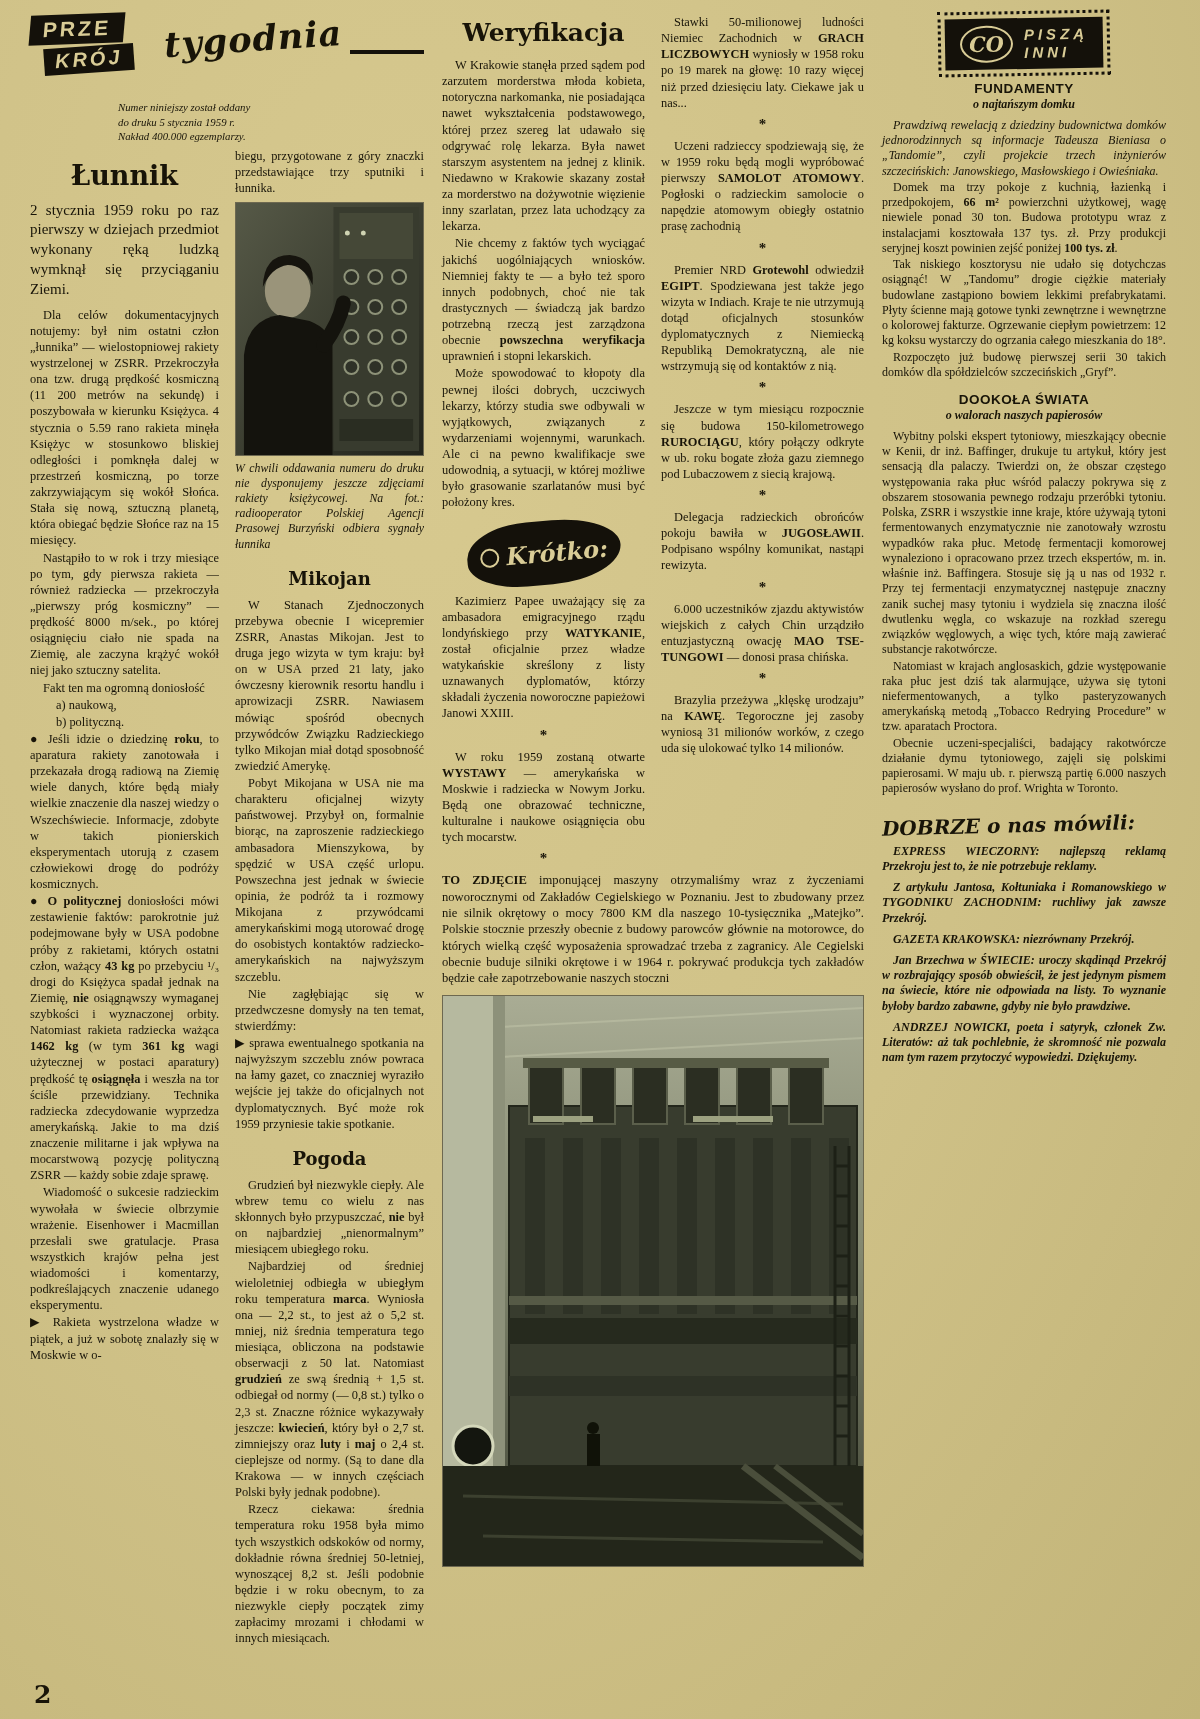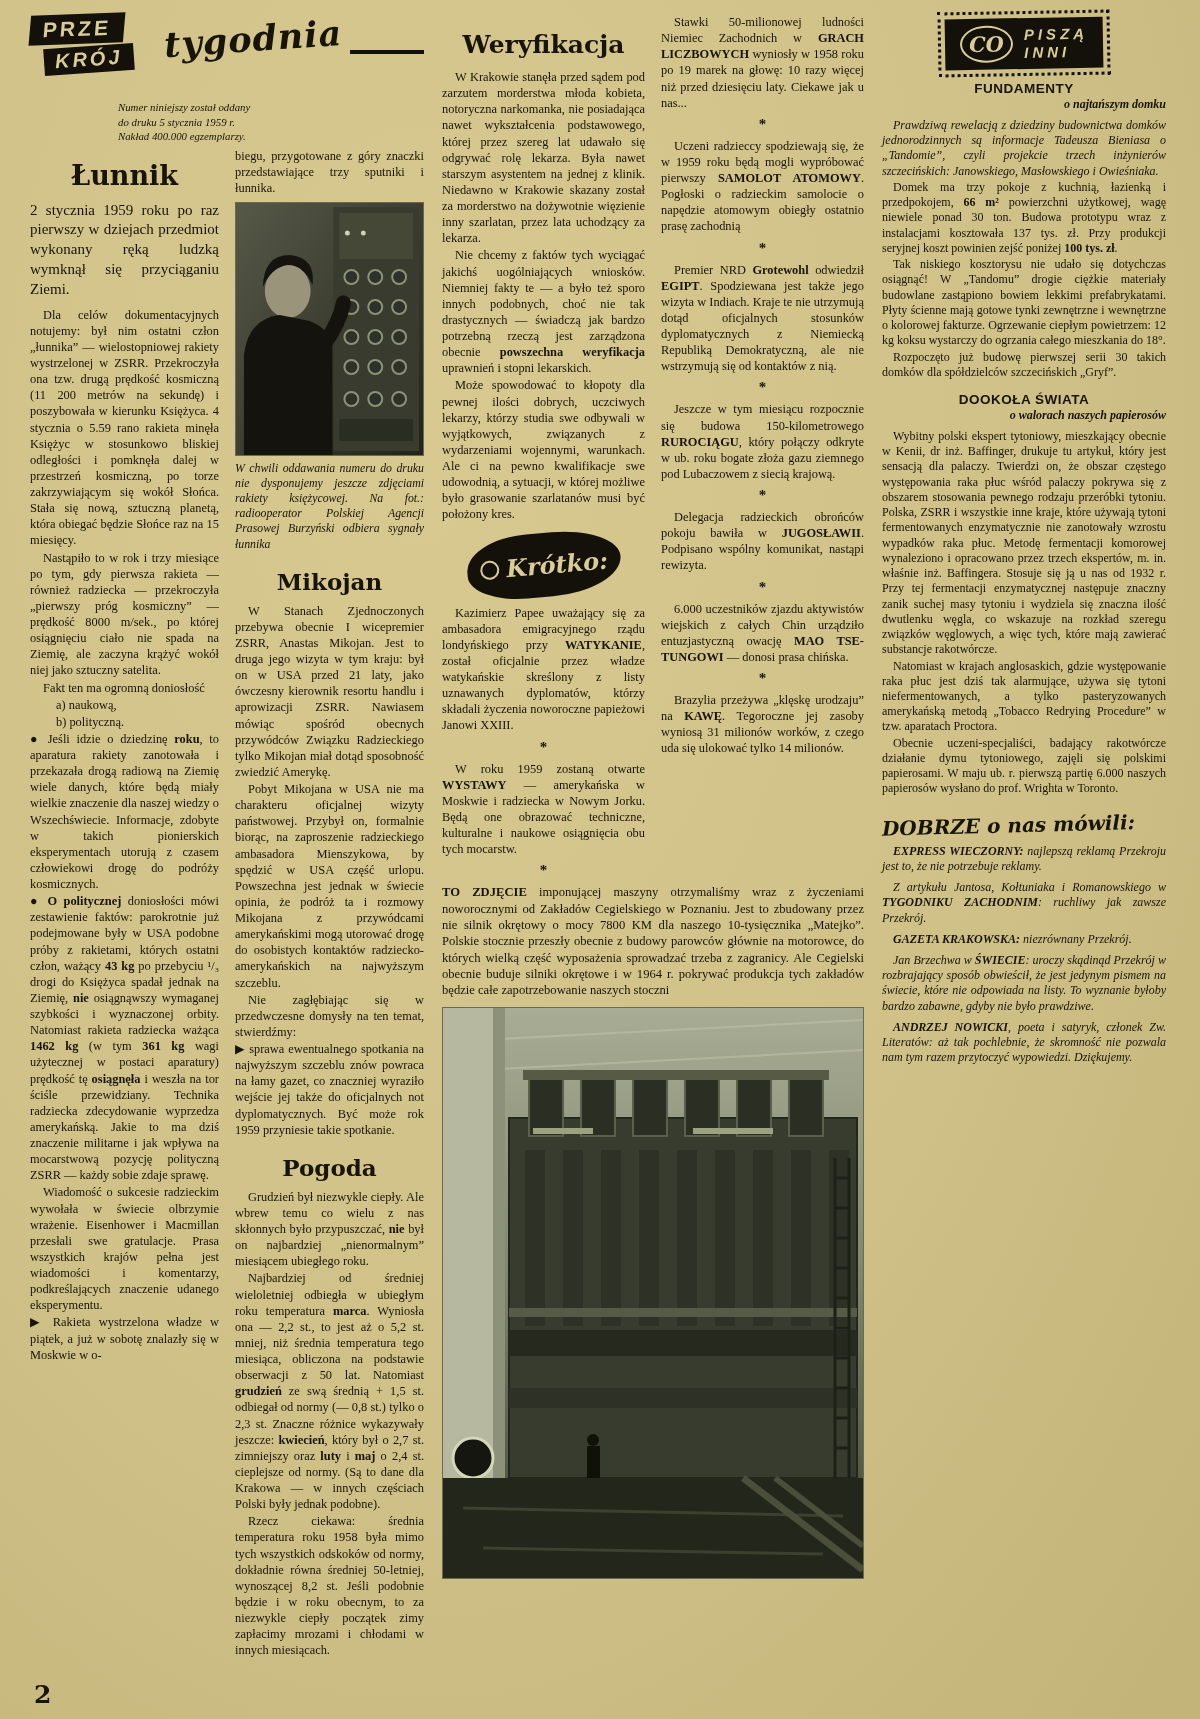--- a/index.html
+++ b/index.html
@@ -25,22 +25,22 @@
     font-family:"Liberation Sans", sans-serif; font-weight:bold; letter-spacing:3px; }
   .box1 { top:0; left:0; font-size:21px; padding:3px 13px; transform:skewX(-7deg) rotate(-2deg); }
   .box2 { top:32px; left:14px; font-size:20px; font-style:italic; padding:2px 11px; transform:rotate(-4deg); }
   .script-title { font-family:"DejaVu Serif", serif; font-style:italic; font-weight:bold;
     font-size:35px; transform:rotate(-4deg); margin:4px 8px 0 6px; letter-spacing:1px; }
   .mast-rule { flex:1; height:4px; background:#14110a; margin-top:36px; }
 
   .imprint { font-style:italic; font-size:10.8px; line-height:1.35; padding-left:88px; margin:0 0 4px; }
 
   .head1 { font-family:"DejaVu Serif", serif; font-size:27px; font-weight:bold; text-align:center; margin:12px 0 10px; }
-  .head2 { font-family:"DejaVu Serif", serif; font-size:23px; font-weight:bold; text-align:center; margin:16px 0 8px; }
-  .head2.big { font-size:25px; margin-top:16px; margin-bottom:10px; }
+  .head2 { font-family:"DejaVu Serif", serif; font-size:18px; font-weight:bold; text-align:center; margin:16px 0 8px; }
+  .head2.big { font-size:25px; margin-top:4px; margin-bottom:10px; }
 
   p.b { font-size:12.4px; line-height:1.3; text-align:justify; text-indent:13px; margin-bottom:1px; }
   p.lead { font-size:15px; line-height:1.32; text-align:justify; margin:0 0 7px; }
   .noindent { text-indent:0 !important; }
   p.fact { text-align:left; text-indent:26px; }
 
   figure { margin:0; }
   .photo1 { margin:6px 0 3px; border:1px solid #6d6850; }
   .photo1 svg, .photo2 svg { display:block; width:100%; }
   .caption { font-size:11.8px; font-style:italic; line-height:1.28; text-align:justify; margin:5px 0 2px; }
@@ -60,26 +60,26 @@
   .co-box { background:#14110a; color:#d9cc96; display:flex; align-items:center; gap:11px;
     padding:7px 15px; width:max-content; margin:4px auto 12px; transform:rotate(-1deg);
     outline:3px dotted #14110a; outline-offset:4px; }
   .co-circle { border:2.5px solid #d9cc96; border-radius:50%; padding:4px 7px;
     font-weight:bold; font-style:italic; font-size:21px; font-family:"DejaVu Serif", serif; }
   .co-words span { display:block; font-weight:bold; font-style:italic; font-size:15px;
     letter-spacing:4px; line-height:1.2; font-family:"Liberation Sans", sans-serif; }
 
   .h-caps { text-align:center; font-family:"Liberation Sans", sans-serif; font-weight:bold;
     font-size:13.5px; letter-spacing:0.5px; margin:12px 0 1px; }
-  .h-sub { text-align:right; font-weight:bold; font-style:italic; font-size:12px; margin:0 0 6px; }
+  .h-sub { text-align:center; font-weight:bold; font-style:italic; font-size:12px; margin:0 0 6px; }
   .col5 p.s { font-size:12px; line-height:1.27; text-align:justify; text-indent:11px; margin-bottom:1px; }
   .col5 p.ital { font-style:italic; }
   .dobrze-head { font-family:"DejaVu Serif", serif; font-style:italic; font-weight:bold;
     font-size:20px; margin:16px 0 7px; transform:rotate(-1.5deg); }
-  .dobrze p { font-size:12px; font-style:italic; line-height:1.27; text-align:justify; margin-bottom:6px; text-indent:11px; }
+  .dobrze p { font-size:12px; font-style:italic; line-height:1.27; text-align:justify; margin-bottom:6px; text-indent:11px;font-weight:bold; }
 
   .page-number { position:absolute; left:34px; bottom:10px; font-family:"DejaVu Serif", serif;
     font-size:25px; font-weight:bold; }
 </style>
 </head>
 <body>
 
 <div class="page">
   <div class="cols">
 

